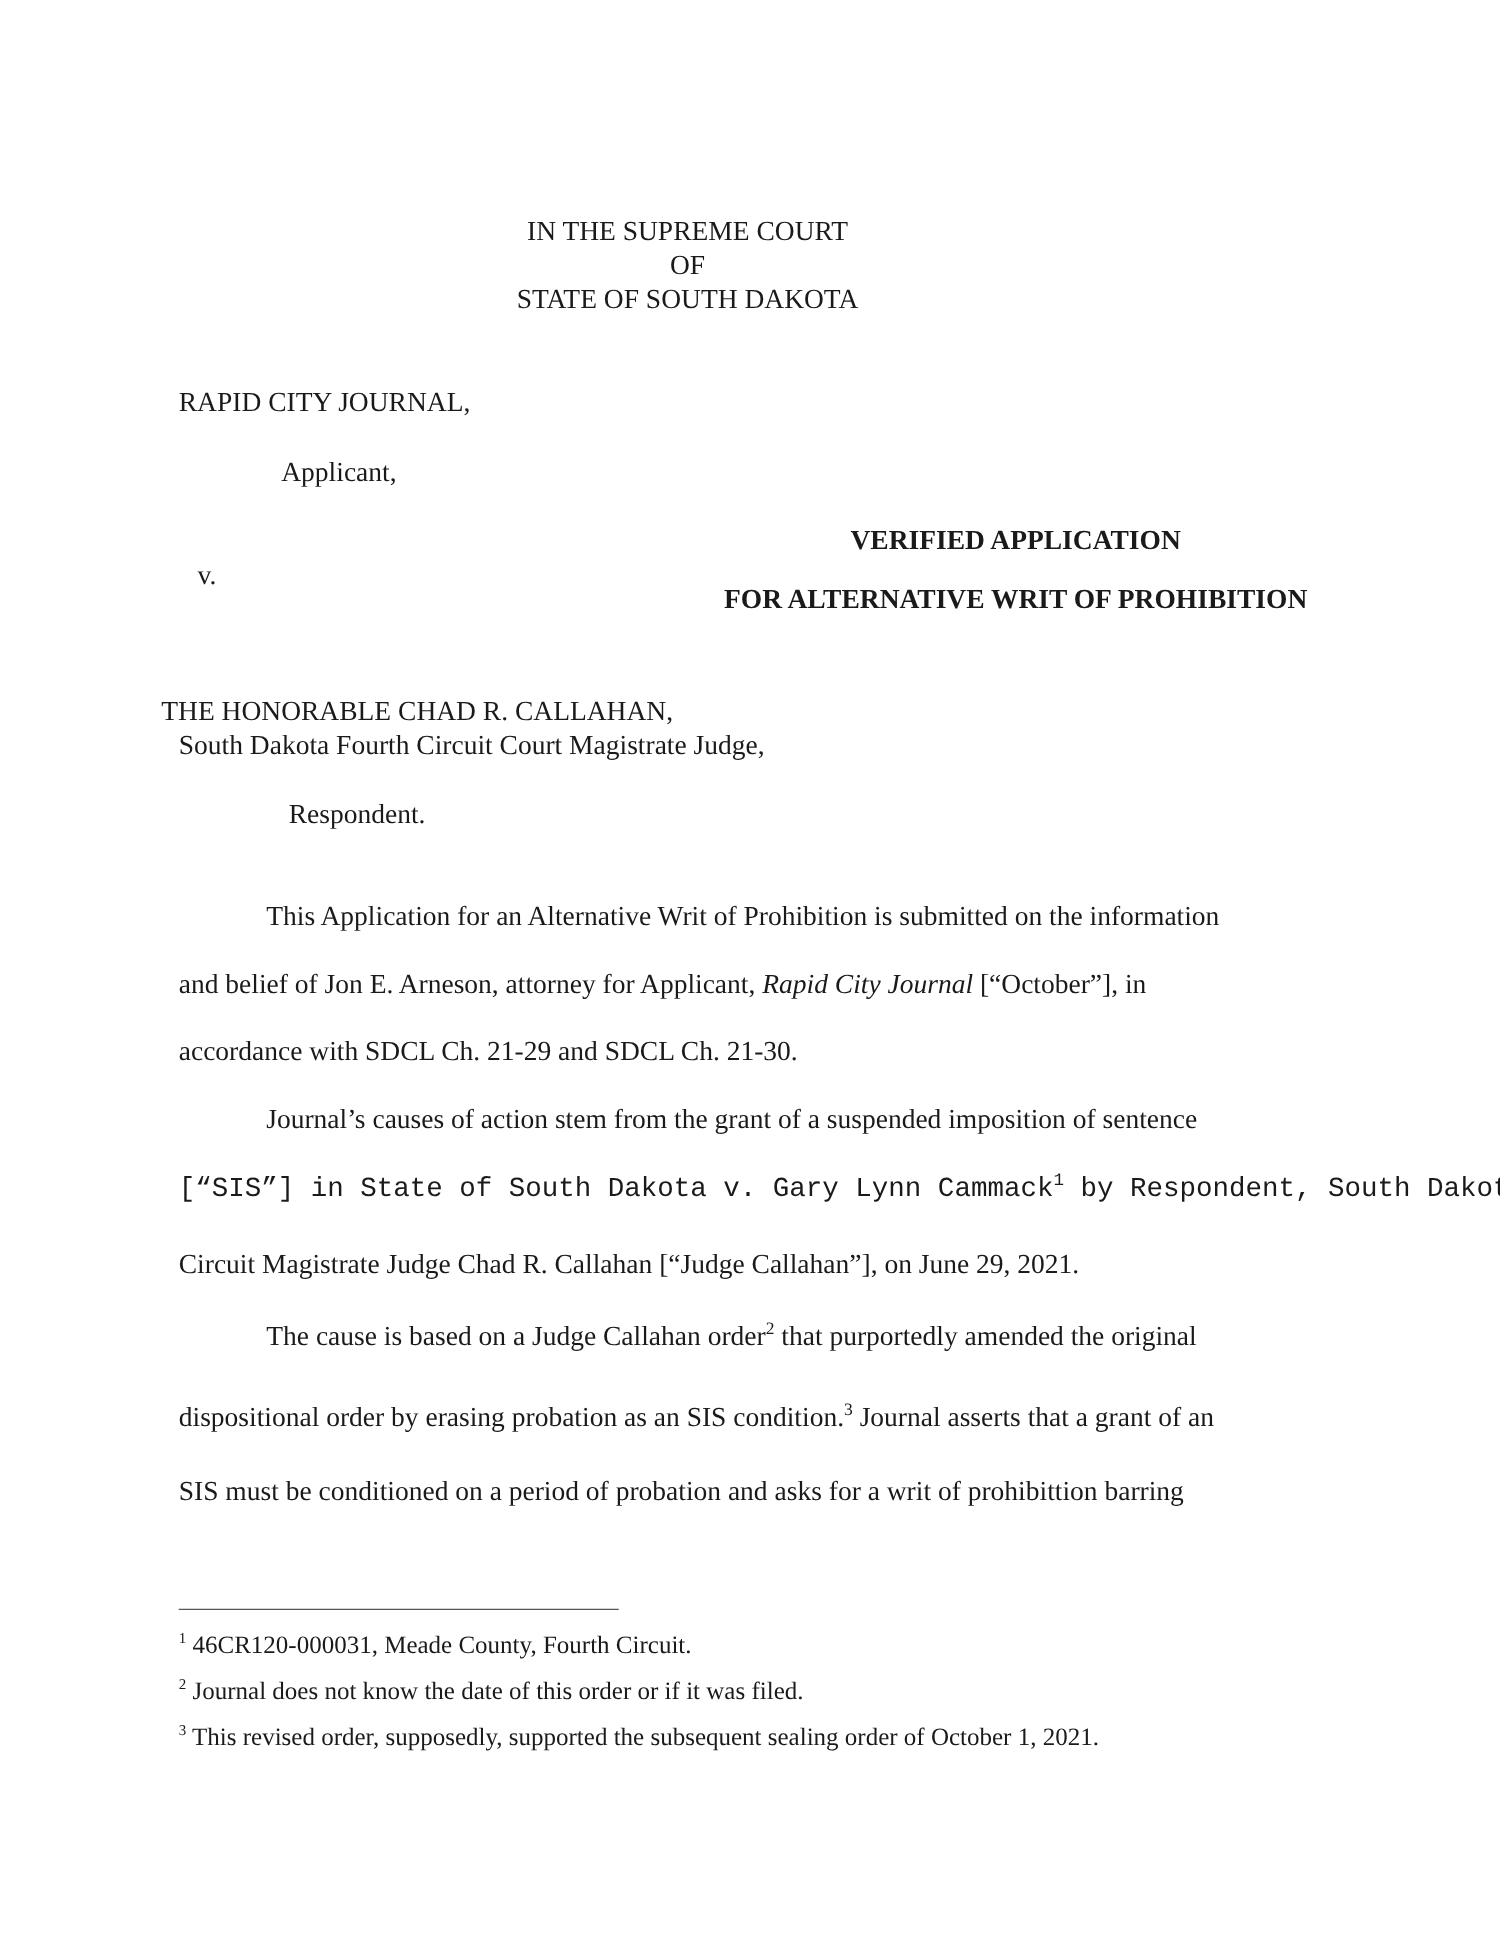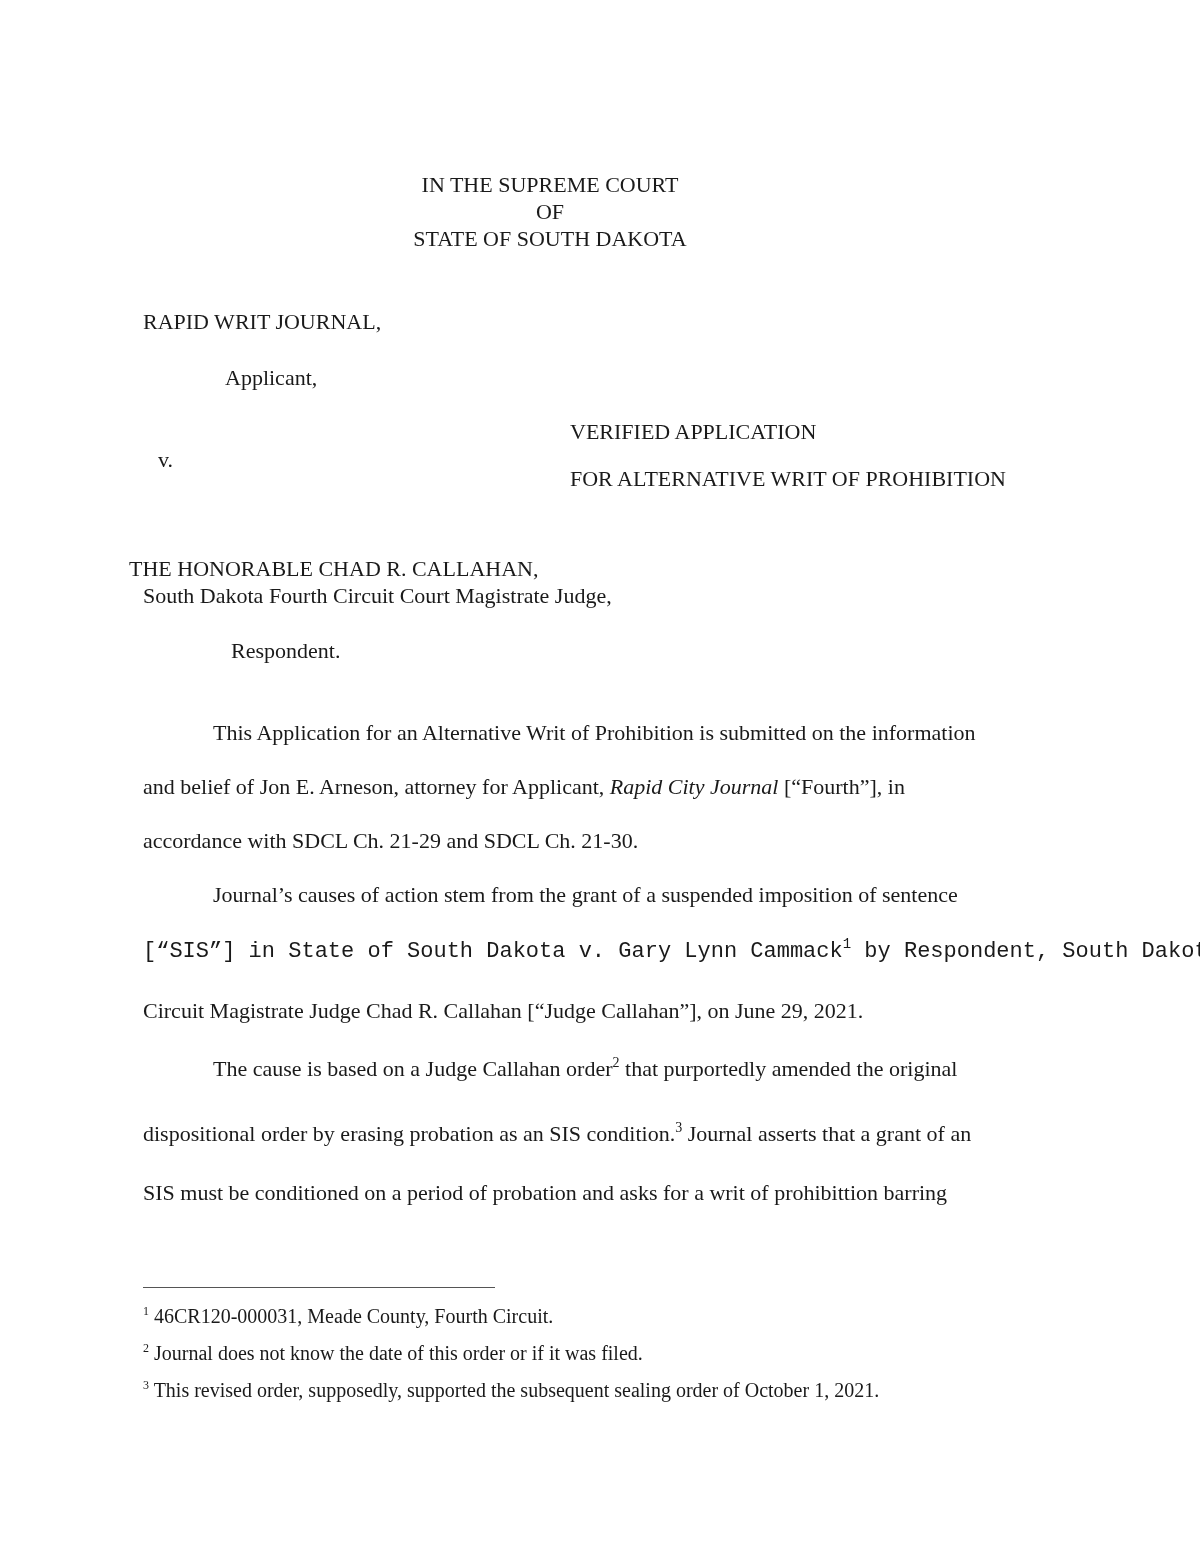--- a/index.html
+++ b/index.html
@@ -3,48 +3,48 @@
 <meta charset="utf-8">
 <style>
   html, body { margin: 0; padding: 0; background: #ffffff; }
   body {
     width: 1200px; height: 1554px; position: relative; overflow: hidden;
     font-family: "Liberation Serif", "DejaVu Serif", serif;
     color: #1a1a1a;
     font-size: 22px;
   }
   .abs { position: absolute; white-space: nowrap; line-height: 1; }
-  .center { text-align: left; }
+  .center { text-align: center; font-weight: bold; }
   .caption-line { position: absolute; left: 0; width: 1100px; text-align: center; line-height: 1; }
   sup { font-size: 14px; vertical-align: 9px; line-height: 0; }
   .fn { font-size: 20px; }
   .fn sup { font-size: 12px; vertical-align: 8px; }
   .rule { position: absolute; left: 143px; top: 1287px; width: 352px; height: 1px; background: #555; }
   i { font-style: italic; }
 </style>
 </head>
 <body>
 
 <div class="caption-line" style="top:174px;">IN THE SUPREME COURT</div>
 <div class="caption-line" style="top:201px;">OF</div>
 <div class="caption-line" style="top:228px;">STATE OF SOUTH DAKOTA</div>
 
-<div class="abs" style="left:143px; top:311px;">RAPID WRIT JOURNAL,</div>
+<div class="abs" style="left:143px; top:311px;">RAPID CITY JOURNAL,</div>
 <div class="abs" style="left:225px; top:367px;">Applicant,</div>
 <div class="abs" style="left:158px; top:449px;">v.</div>
 
 <div class="abs center" style="left:570px; width:485px; top:421px;">VERIFIED APPLICATION</div>
 <div class="abs center" style="left:570px; width:485px; top:468px;">FOR ALTERNATIVE WRIT OF PROHIBITION</div>
 
 <div class="abs" style="left:129px; top:558px;">THE HONORABLE CHAD R. CALLAHAN,</div>
 <div class="abs" style="left:143px; top:585px;">South Dakota Fourth Circuit Court Magistrate Judge,</div>
 <div class="abs" style="left:231px; top:640px;">Respondent.</div>
 
 <div class="abs" style="left:213px; top:722px;">This Application for an Alternative Writ of Prohibition is submitted on the information</div>
-<div class="abs" style="left:143px; top:776px;"><span>and belief of Jon E. Arneson, attorney for Applicant, </span><i>Rapid City Journal</i><span> [“Fourth”], in</span></div>
+<div class="abs" style="left:143px; top:776px;"><span>and belief of Jon E. Arneson, attorney for Applicant, </span><i>Rapid City Journal</i><span> [“October”], in</span></div>
 <div class="abs" style="left:143px; top:830px;text-align:center;">accordance with SDCL Ch. 21-29 and SDCL Ch. 21-30.</div>
 
 <div class="abs" style="left:213px; top:884px;">Journal’s causes of action stem from the grant of a suspended imposition of sentence</div>
 <div class="abs" style="left:143px; top:941px;font-family:Liberation Mono, monospace;"><span>[“SIS”] in State of South Dakota v. Gary Lynn Cammack</span><sup>1</sup><span> by Respondent, South Dakota Fourth</span></div>
 <div class="abs" style="left:143px; top:1000px;">Circuit Magistrate Judge Chad R. Callahan [“Judge Callahan”], on June 29, 2021.</div>
 
 <div class="abs" style="left:213px; top:1058px;"><span>The cause is based on a Judge Callahan order</span><sup>2</sup><span> that purportedly amended the original</span></div>
 <div class="abs" style="left:143px; top:1123px;"><span>dispositional order by erasing probation as an SIS condition.</span><sup>3</sup><span> Journal asserts that a grant of an</span></div>
 <div class="abs" style="left:143px; top:1182px;">SIS must be conditioned on a period of probation and asks for a writ of prohibittion barring</div>
 

